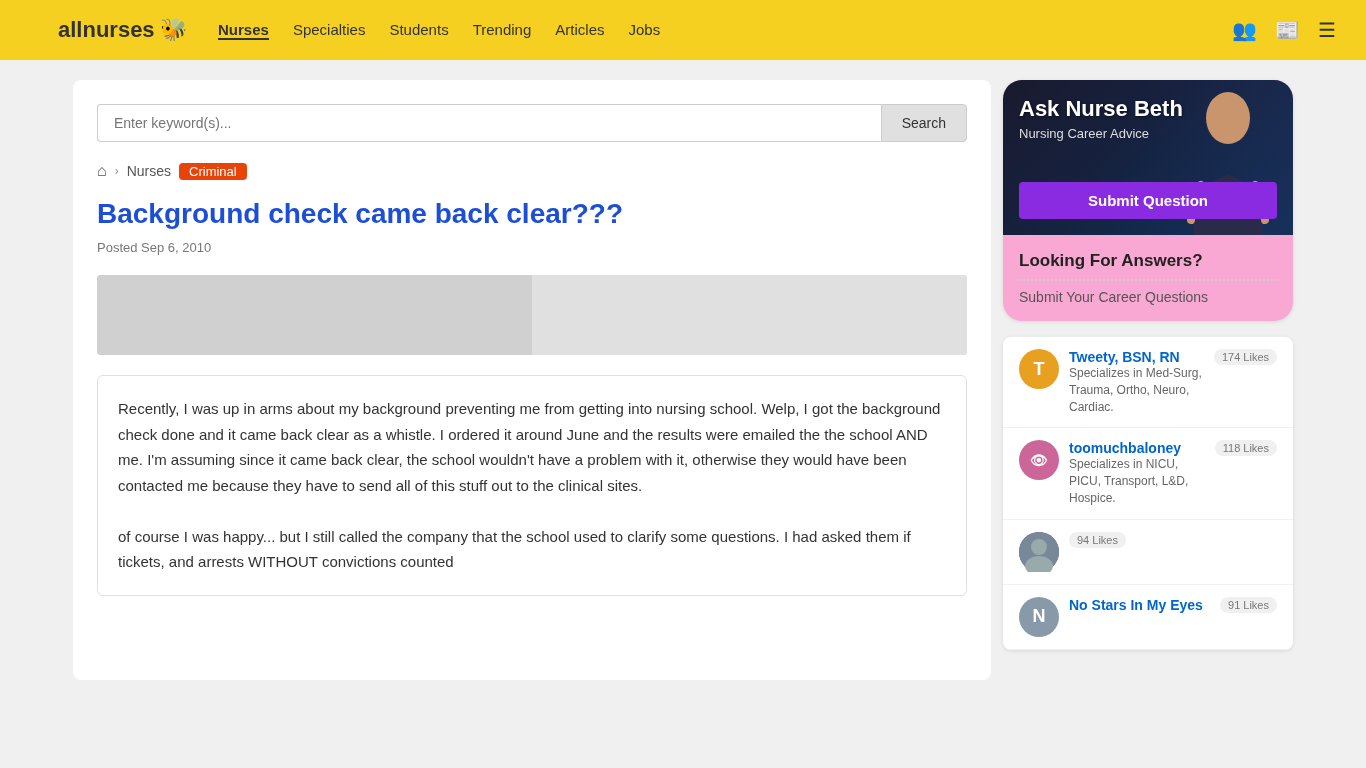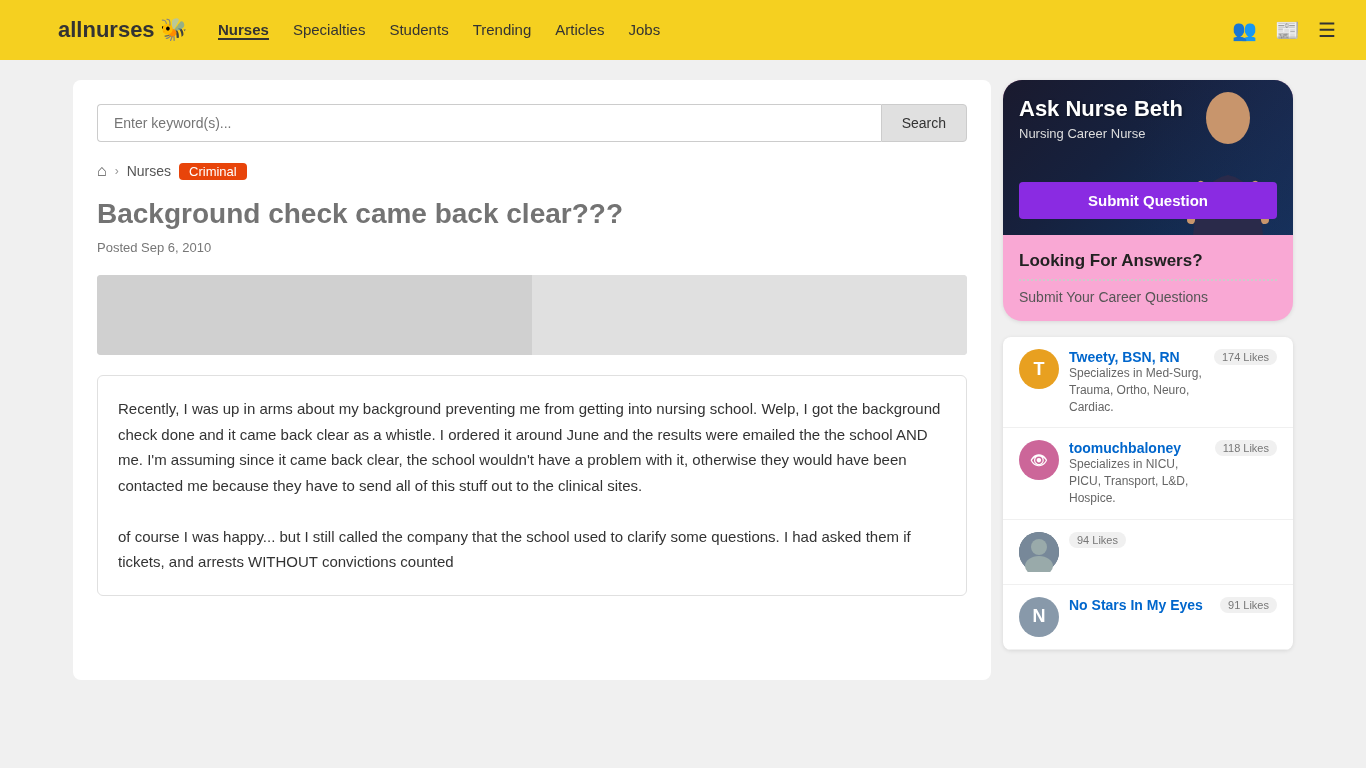--- a/index.html
+++ b/index.html
@@ -130,21 +130,21 @@
     }
     .breadcrumb-sep {
       color: #999;
       font-size: 12px;
     }
 
     
     .post-title {
       font-size: 28px;
       font-weight: 700;
-      color: #737373;
+      color: #1d4ed8;
       margin-bottom: 8px;
       line-height: 1.3;
     }
     .post-date {
       font-size: 13px;
       color: #777;
       margin-bottom: 20px;
     }
 
     
@@ -384,21 +384,21 @@
 
           <svg width="90" height="145" viewBox="0 0 90 145" fill="none" xmlns="http://www.w3.org/2000/svg">
             <ellipse cx="45" cy="28" rx="22" ry="26" fill="#c8956c"></ellipse>
             <path d="M10 145 Q15 90 45 85 Q75 90 80 145Z" fill="#2a2a4a"></path>
             <path d="M18 95 Q10 110 8 130" stroke="#c8956c" stroke-width="8" fill="none" stroke-linecap="round"></path>
             <path d="M72 95 Q80 110 82 130" stroke="#c8956c" stroke-width="8" fill="none" stroke-linecap="round"></path>
           </svg>
         </div>
         <div class="nurse-beth-text-block">
           <div class="nurse-beth-title">Ask Nurse Beth</div>
-          <div class="nurse-beth-subtitle">Nursing Career Nurse</div>
+          <div class="nurse-beth-subtitle">Nursing Career Advice</div>
           <button class="nurse-beth-btn">Submit Question</button>
         </div>
       </div>
       <div class="nurse-beth-lower">
         <div class="nurse-beth-lower-title">Looking For Answers?</div>
         <div class="nurse-beth-lower-text">Submit Your Career Questions</div>
       </div>
     </div>
 
     <div class="people-follow">

